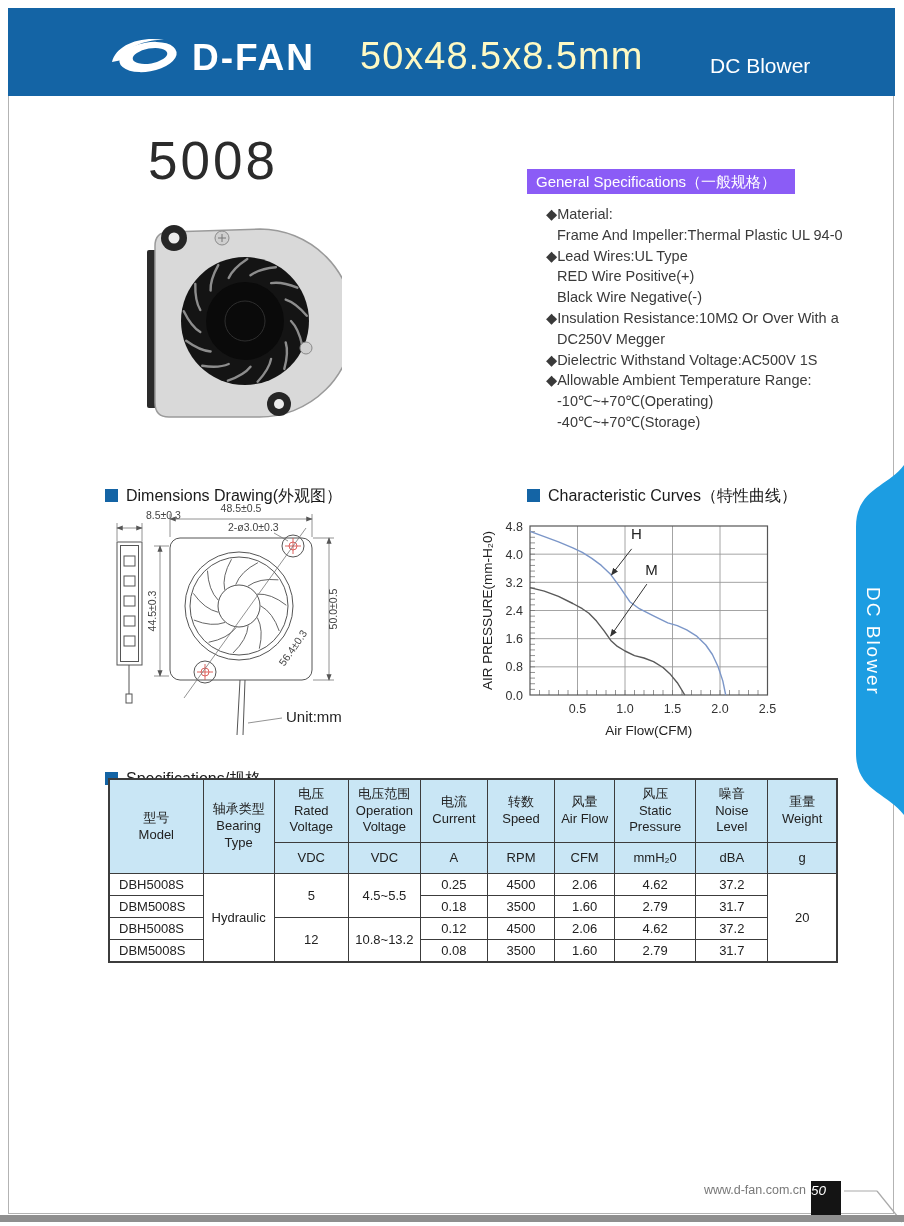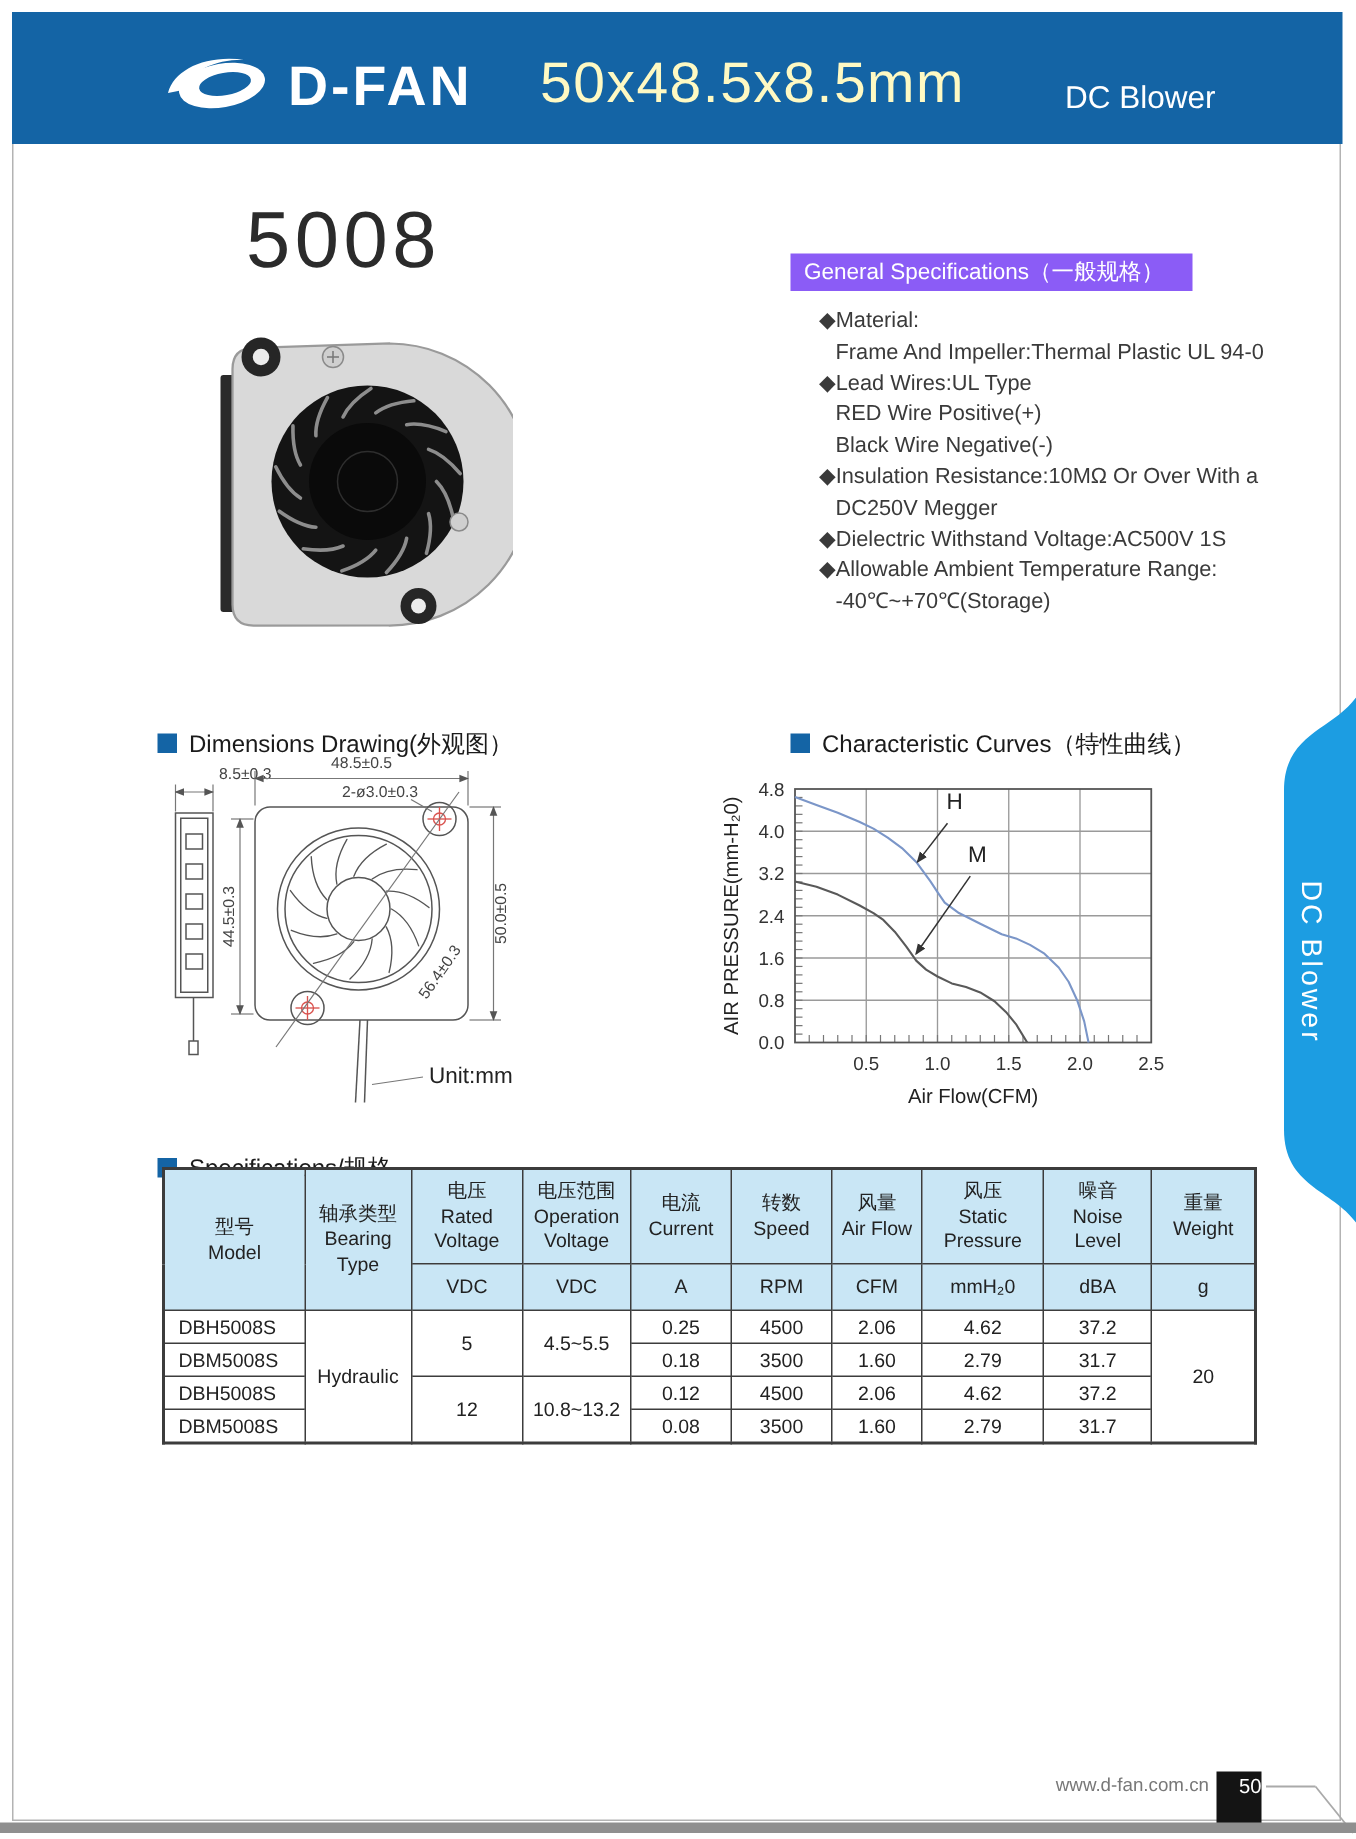--- a/index.html
+++ b/index.html
@@ -9,21 +9,21 @@
         border:1px solid #b3b3b3;box-sizing:border-box;}
   .bottom-strip{position:absolute;left:0;top:1215px;width:904px;height:7px;background:#8f8f8f;}
 
   
   .hdr{position:absolute;left:8px;top:8px;width:887px;height:88px;background:#1464a5;}
   .hdr-brand{position:absolute;left:184px;top:29px;color:#fff;font-size:37px;font-weight:bold;letter-spacing:2px;}
   .hdr-size{position:absolute;left:352px;top:27px;color:#fef9c3;font-size:38px;letter-spacing:1px;}
   .hdr-type{position:absolute;left:702px;top:46px;color:#fff;font-size:21px;}
   .logo{position:absolute;left:100px;top:24px;}
 
-  .model-no{position:absolute;left:148px;top:130px;font-size:53px;color:#2b2b2b;letter-spacing:3px;margin-left:16px;}
+  .model-no{position:absolute;left:148px;top:130px;font-size:53px;color:#2b2b2b;letter-spacing:3px;}
 
   .photo{position:absolute;left:112px;top:198px;}
 
   
   .gs-title{position:absolute;left:527px;top:169px;width:268px;height:25px;background:#8b5cf6;
         color:#fff;font-size:15px;line-height:25px;padding-left:9px;box-sizing:border-box;}
   .gs-list{position:absolute;left:530px;top:204px;width:330px;font-size:14.5px;color:#3a3a3a;}
   .spec-line{line-height:20.8px;white-space:nowrap;margin-left:16px;}
   .spec-line.indent{padding-left:11px;}
 
@@ -55,21 +55,21 @@
   table.spec{border:2px solid #3c3c3c;}
   table.spec thead th{background:#c9e6f5;font-weight:normal;line-height:1.3;}
   table.spec .hd1 th{height:60px;}
   table.spec .hd2 th{height:28px;}
   table.spec tbody td{height:19px;}
   table.spec td.mdl{text-align:left;padding-left:9px;}
 
   
   .f-site{position:absolute;left:698px;top:1183px;width:108px;text-align:right;font-size:12.5px;color:#787878;}
   .f-page{position:absolute;left:811px;top:1181px;width:30px;height:35px;background:#141414;color:#fff;
-        font-size:13.5px;line-height:19px;text-align:right;}
+        font-size:13.5px;line-height:19px;text-align:left;font-style:italic;}
   .f-lines{position:absolute;left:841px;top:1178px;}
 </style>
 </head>
 <body>
 
 <div class="page">
   <div class="page-border"></div>
 
   <div class="hdr">
     <svg class="logo" width="80" height="48" viewBox="0 0 80 48">
@@ -118,20 +118,21 @@
   <div class="gs-list" id="spec-list">
       <div class="spec-line">◆Material:</div>
       <div class="spec-line indent">Frame And Impeller:Thermal Plastic UL 94-0</div>
       <div class="spec-line">◆Lead Wires:UL Type</div>
       <div class="spec-line indent">RED Wire Positive(+)</div>
       <div class="spec-line indent">Black Wire Negative(-)</div>
       <div class="spec-line">◆Insulation Resistance:10MΩ Or Over With a</div>
       <div class="spec-line indent">DC250V Megger</div>
       <div class="spec-line">◆Dielectric Withstand Voltage:AC500V 1S</div>
       <div class="spec-line">◆Allowable Ambient Temperature Range:</div>
+      <div class="spec-line indent">-10℃~+70℃(Operating)</div>
       <div class="spec-line indent">-40℃~+70℃(Storage)</div>
     </div>
 
   <div class="sec-title t-dims">
     <span class="sec-sq"></span><span>Dimensions Drawing(外观图）</span>
   </div>
   <div class="sec-title t-curves">
     <span class="sec-sq"></span><span>Characteristic Curves（特性曲线）</span>
   </div>
   <div class="sec-title t-table">

